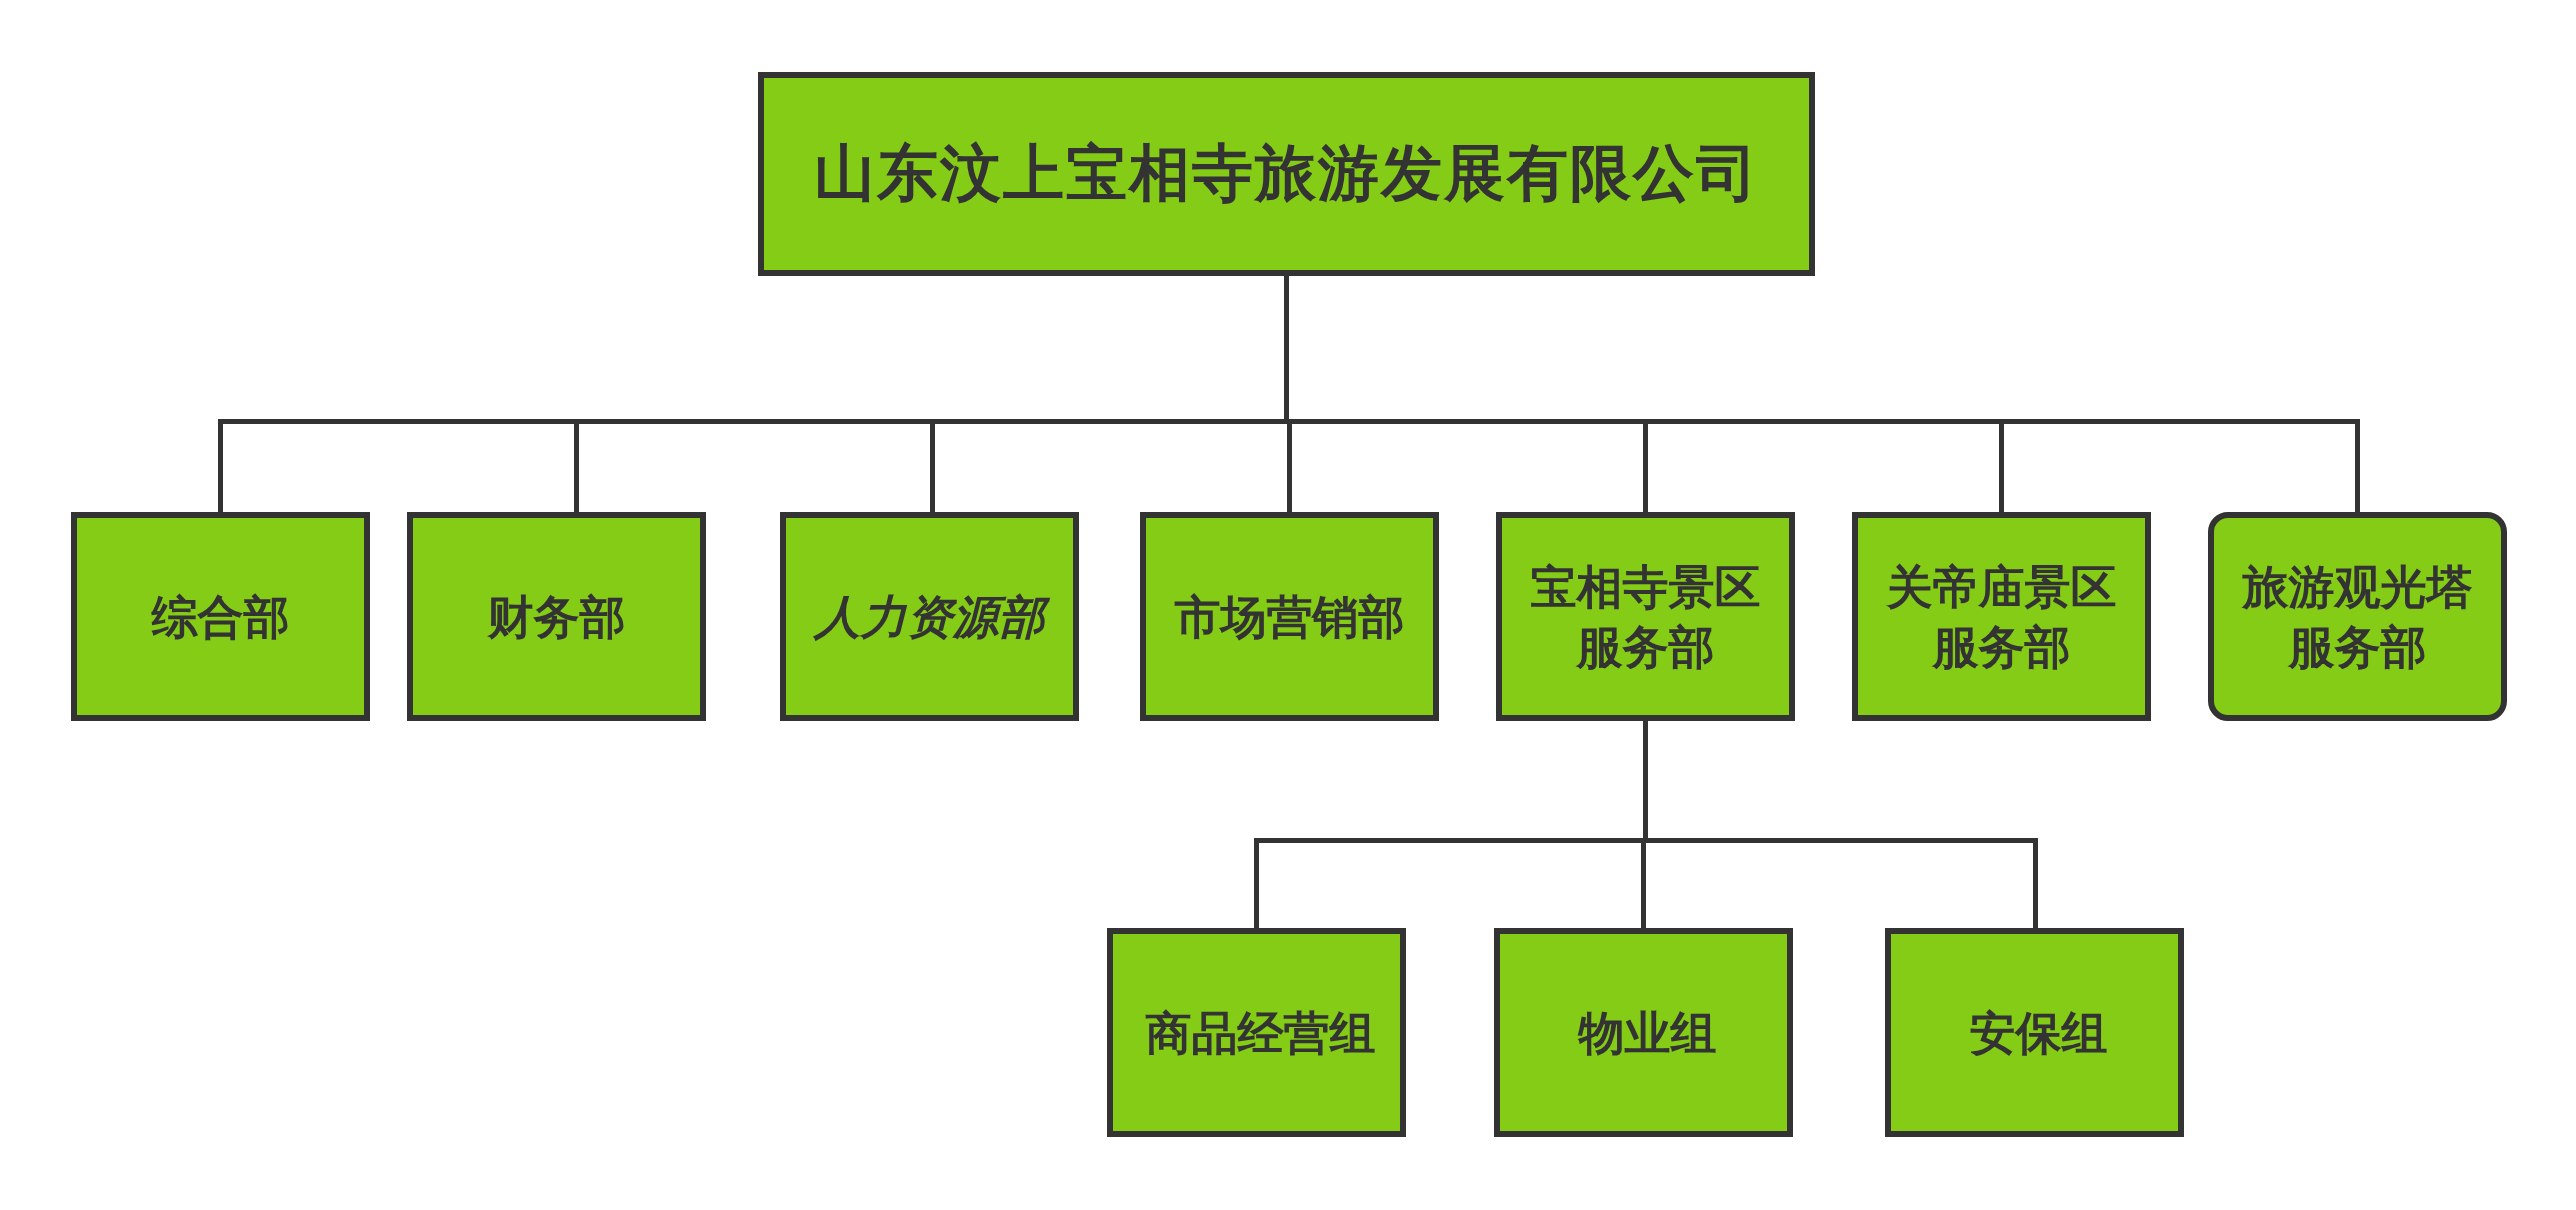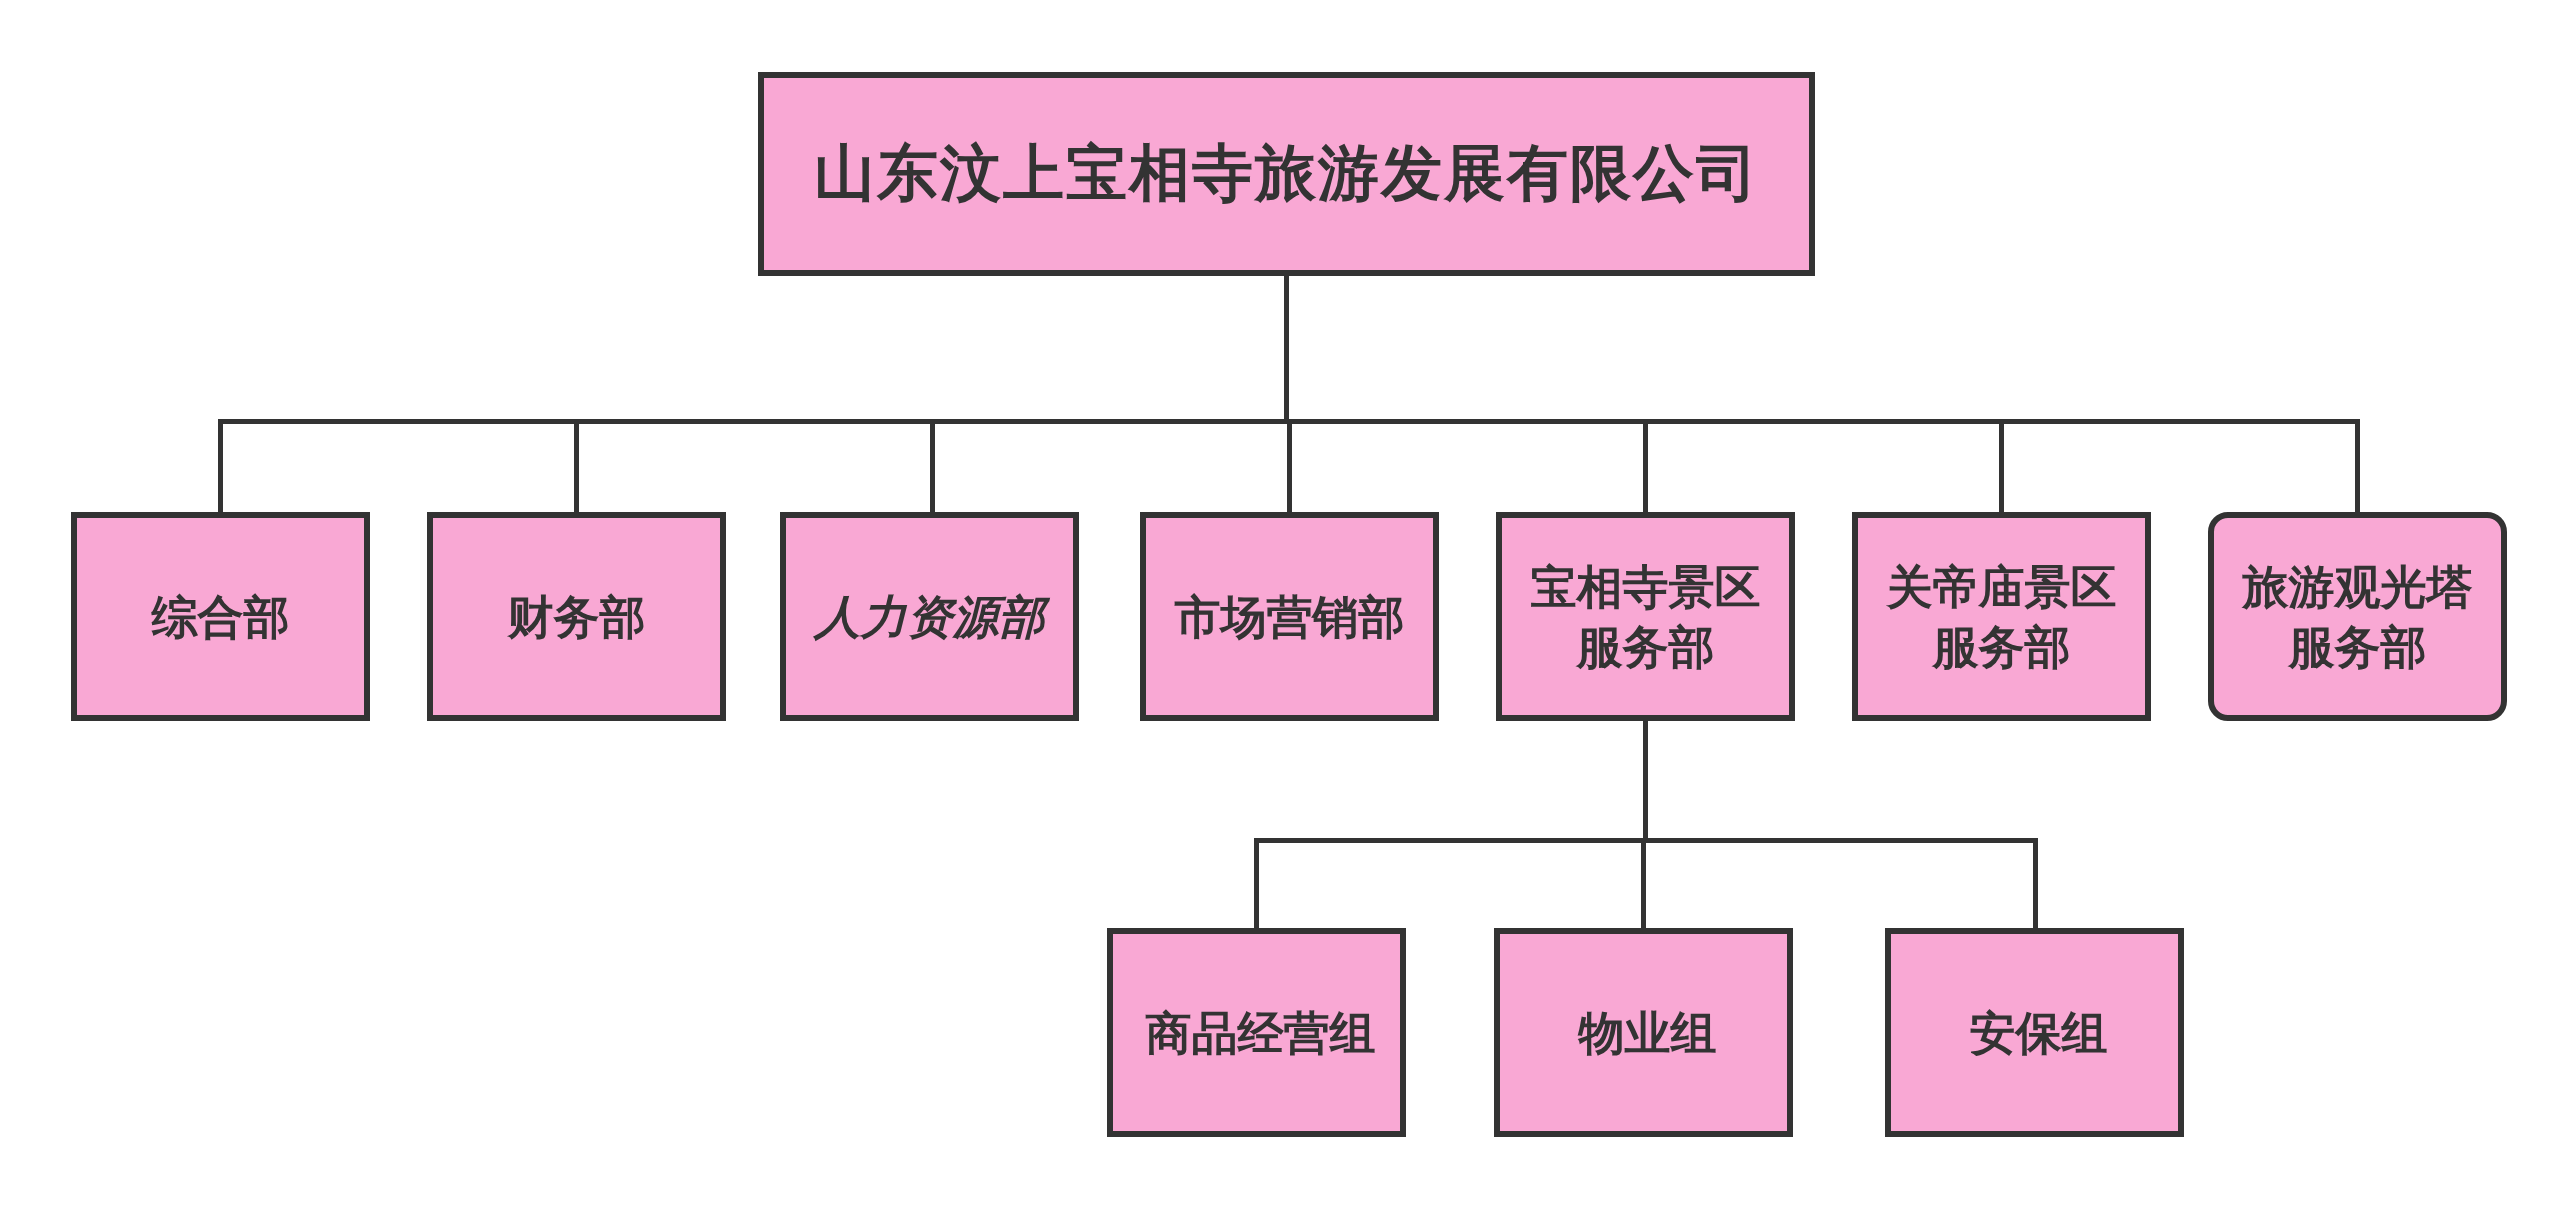--- a/index.html
+++ b/index.html
@@ -16,21 +16,21 @@
     position: relative;
     width: 2576px;
     height: 1211px;
     background: #ffffff;
     overflow: hidden;
   }
   .node {
     position: absolute;
     box-sizing: border-box;
     border: 6px solid #333333;
-    background: #f9a8d4;
+    background: #84cc16;
     color: #333333;
     font-weight: 700;
     display: flex;
     flex-direction: column;
     align-items: center;
     justify-content: center;
     text-align: center;
   }
   .node.root {
     left: 758px; top: 72px; width: 1057px; height: 204px;
@@ -70,21 +70,21 @@
   <div class="line" style="left:1641px; top:840px; width:5px; height:91px;"></div>
   <div class="line" style="left:2033px; top:840px; width:5px; height:91px;"></div>
 
   <div class="node root">
     <span class="label">山东汶上宝相寺旅游发展有限公司</span>
   </div>
 
   <div class="node l2" style="left:71px;">
     <span class="label">综合部</span>
   </div>
-  <div class="node l2" style="left:427px;">
+  <div class="node l2" style="left:407px;">
     <span class="label">财务部</span>
   </div>
   <div class="node l2" style="left:780px;font-style:italic;">
     <span class="label">人力资源部</span>
   </div>
   <div class="node l2" style="left:1140px;">
     <span class="label">市场营销部</span>
   </div>
   <div class="node l2" style="left:1496px;">
     <span class="label">宝相寺景区</span>

